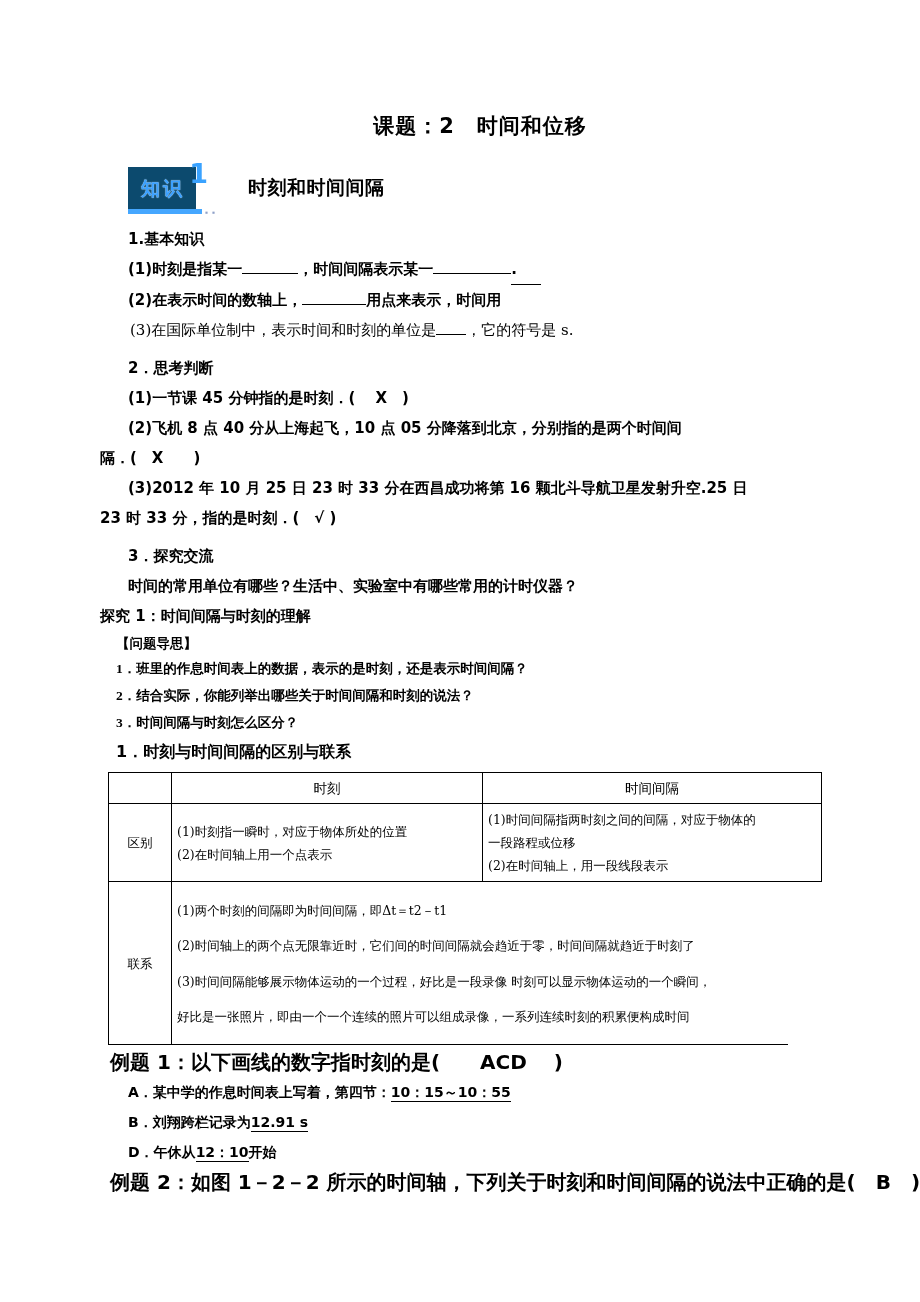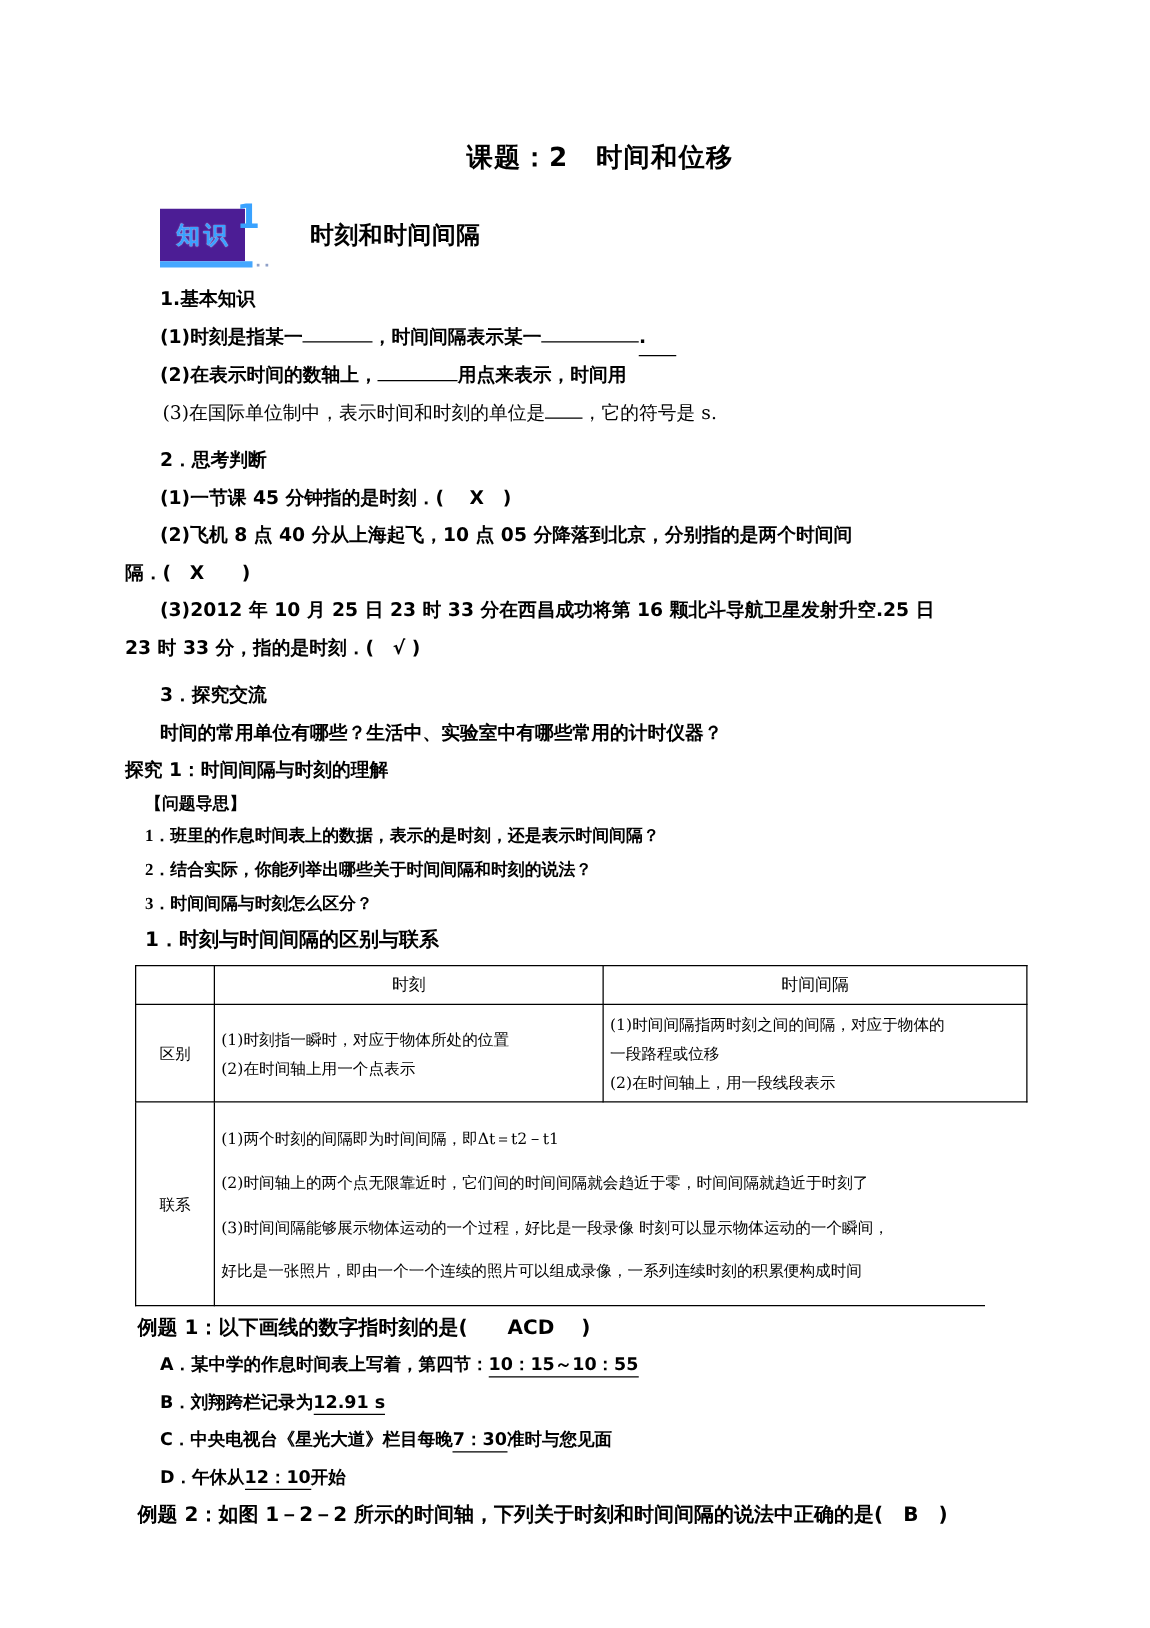--- a/index.html
+++ b/index.html
@@ -44,21 +44,21 @@
   .kn-row {
     display: flex;
     align-items: center;
     margin-top: 28px;
     height: 40px;
   }
   .kn-badge {
     position: relative;
     width: 68px;
     height: 42px;
-    background: #4c1d95;
+    background: #0c4a6e;
     margin-left: 28px;
     display: flex;
     align-items: center;
     justify-content: center;
   }
   .kn-badge-text {
     font-family: "DejaVu Sans", sans-serif;
     font-weight: bold;
     font-size: 19px;
     color: #3aa0ff;
@@ -217,21 +217,21 @@
     margin-left: 8px;
     border-top: 1.6px solid #000;
     height: 0;
     margin-top: -1px;
   }
 
   
   .ex-line {
     font-family: "DejaVu Sans", sans-serif;
     font-weight: bold;
-    font-size: 16px;
+    font-size: 20px;
     line-height: 30px;
     margin: 0;
     padding-left: 10px;
     white-space: nowrap;
   }
   .ex-opt {
     font-family: "DejaVu Sans", sans-serif;
     font-weight: bold;
     font-size: 14px;
     line-height: 30px;
@@ -330,23 +330,20 @@
     <div style="margin-top:2px;">
       <p class="ex-line">例题 1：以下画线的数字指时刻的是(　　ACD　 )</p>
 
       <p class="ex-opt">
         <span>A．某中学的作息时间表上写着，第四节：</span><span class="underline-val">10：15～10：55</span><span></span>
       </p>
       <p class="ex-opt">
         <span>B．刘翔跨栏记录为</span><span class="underline-val">12.91 s</span><span></span>
       </p>
       <p class="ex-opt">
-        <span>C．中央电视台《星光大道》栏目每晚</span><span class="underline-val">7：30</span><span>准时与您见面</span>
-      </p>
-      <p class="ex-opt">
         <span>D．午休从</span><span class="underline-val">12：10</span><span>开始</span>
       </p>
 
       <p class="ex-line">例题 2：如图 1－2－2 所示的时间轴，下列关于时刻和时间间隔的说法中正确的是(　B　)</p>
     </div>
 
   </div>
 </div>
 
 </body></html>

